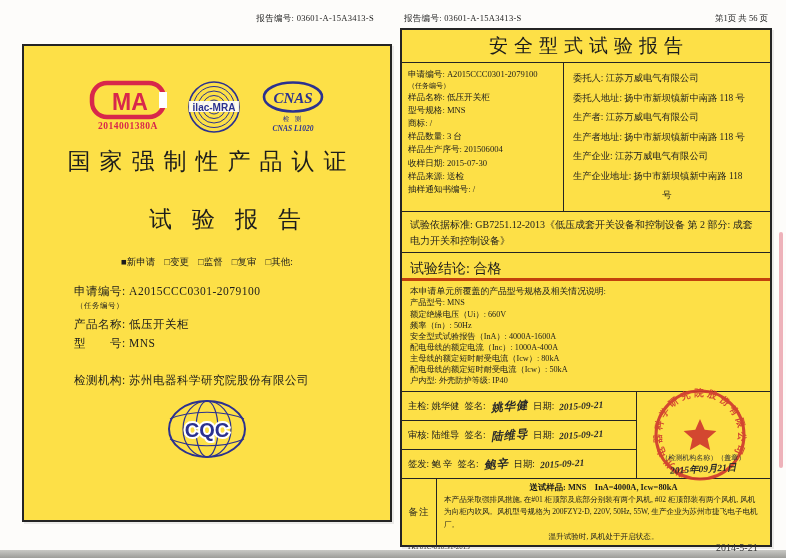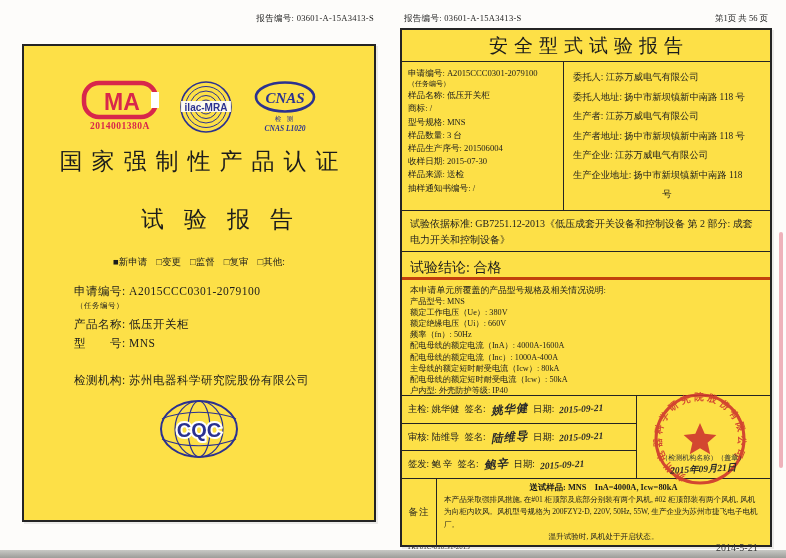--- a/index.html
+++ b/index.html
@@ -10,21 +10,21 @@
     color:#1c1c1c;
   }
   .abs{position:absolute;}
 
   
   .scan-bottom{left:0;top:550px;width:786px;height:8px;background:linear-gradient(#c9c9c5,#9d9d99);}
   .scan-pink{left:779px;top:232px;width:4px;height:236px;background:#eba4ae;opacity:.85;border-radius:2px;}
 
   
   .page{background:#fde047;border:2px solid #242424;box-shadow:2px 2px 0 rgba(0,0,0,.07);}
-  .lp{left:22px;top:44px;width:350px;height:474px;}
+  .lp{left:22px;top:44px;width:350px;height:474px;padding-left:16px;}
   .rp{left:400px;top:28px;width:368px;height:515px;display:flex;flex-direction:column;}
 
   .repno{font-size:8.5px;color:#222;letter-spacing:.3px;}
   .lp-repno{left:238px;top:13px;width:136px;text-align:right;}
   .rp-repno{left:404px;top:13px;}
   .rp-pageno{left:688px;top:13px;width:80px;text-align:right;font-size:8.5px;}
 
   
   .lp-logos{left:0;top:34px;width:100%;display:flex;justify-content:center;align-items:flex-start;gap:20px;}
   .logo-col{display:flex;flex-direction:column;align-items:center;}
@@ -154,22 +154,22 @@
 
 <div class="abs page rp">
 
   <div class="rp-title">安全型式试验报告</div>
 
   <div class="rp-info">
     <div class="rp-info-l">
       <div class="ln">申请编号: A2015CCC0301-2079100</div>
       <div class="ln ln-sm">（任务编号）</div>
       <div class="ln">样品名称: 低压开关柜</div>
+      <div class="ln">型号规格: MNS</div>
       <div class="ln">商标: /</div>
-      <div class="ln">型号规格: MNS</div>
       <div class="ln">样品数量: 3 台</div>
       <div class="ln">样品生产序号: 201506004</div>
       <div class="ln">收样日期: 2015-07-30</div>
       <div class="ln">样品来源: 送检</div>
       <div class="ln">抽样通知书编号: /</div>
     </div>
     <div class="rp-info-r">
       <div class="ln">委托人: 江苏万威电气有限公司</div>
       <div class="ln">委托人地址: 扬中市新坝镇新中南路 118 号</div>
       <div class="ln">生产者: 江苏万威电气有限公司</div>
@@ -180,24 +180,23 @@
     </div>
   </div>
 
   <div class="rp-standard">试验依据标准: GB7251.12-2013《低压成套开关设备和控制设备 第 2 部分: 成套电力开关和控制设备》</div>
 
   <div class="rp-conclusion">试验结论: 合格</div>
 
   <div class="rp-coverage">
     <div class="cov-t">本申请单元所覆盖的产品型号规格及相关情况说明:</div>
     <div class="ln">产品型号: MNS</div>
-    <div class="ln">额定工作电压（Ue）: 380V</div>
     <div class="ln">额定绝缘电压（Ui）: 660V</div>
     <div class="ln">频率（fn）: 50Hz</div>
-    <div class="ln">配电母线的额定电流（InA）: 4000A-1600A</div>
+    <div class="ln">安全型式试验报告（InA）: 4000A-1600A</div>
     <div class="ln">配电母线的额定电流（Inc）: 1000A-400A</div>
     <div class="ln">主母线的额定短时耐受电流（Icw）: 80kA</div>
     <div class="ln">配电母线的额定短时耐受电流（Icw）: 50kA</div>
     <div class="ln">户内型: 外壳防护等级: IP40</div>
   </div>
 
   <div class="rp-sign">
     <div class="sign-l">
       <div class="sign-row">
         <span>主检: 姚华健</span>

